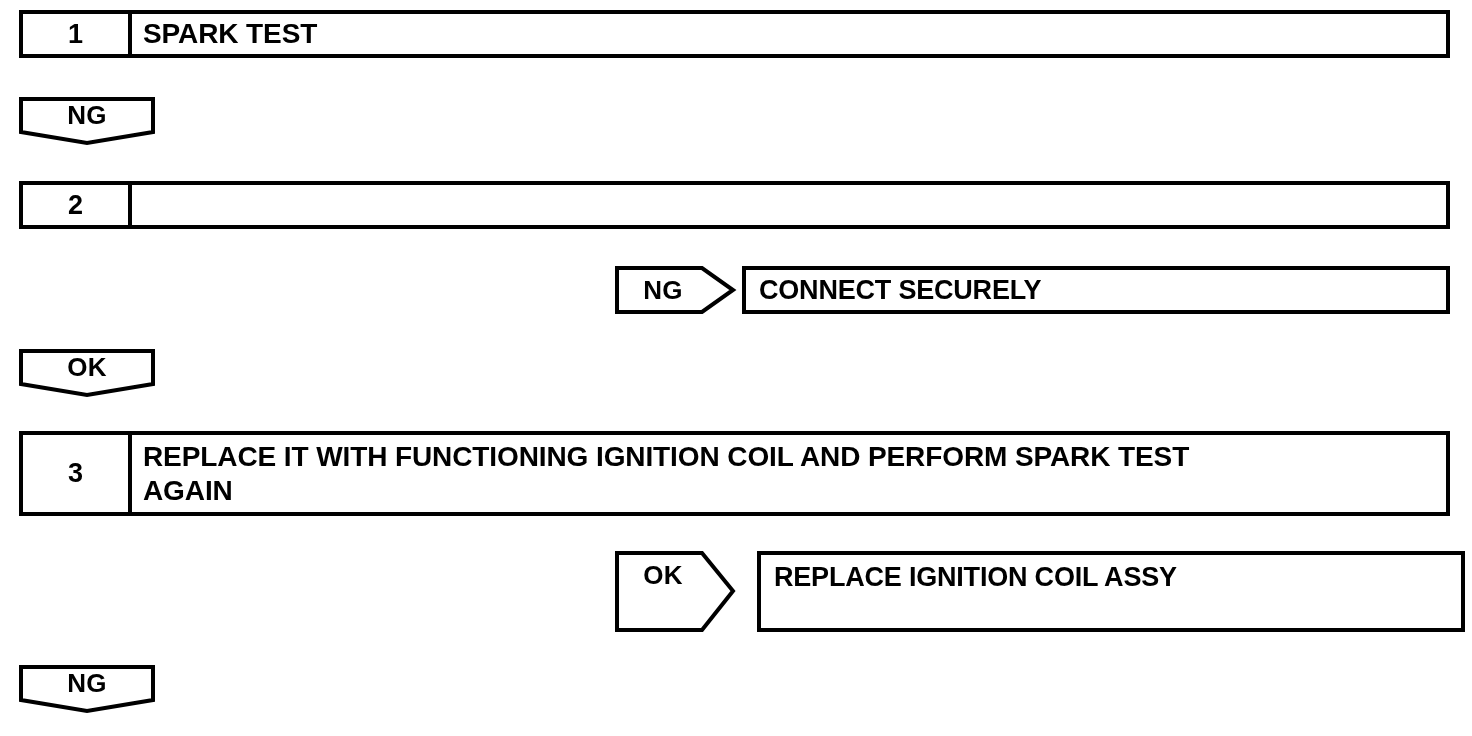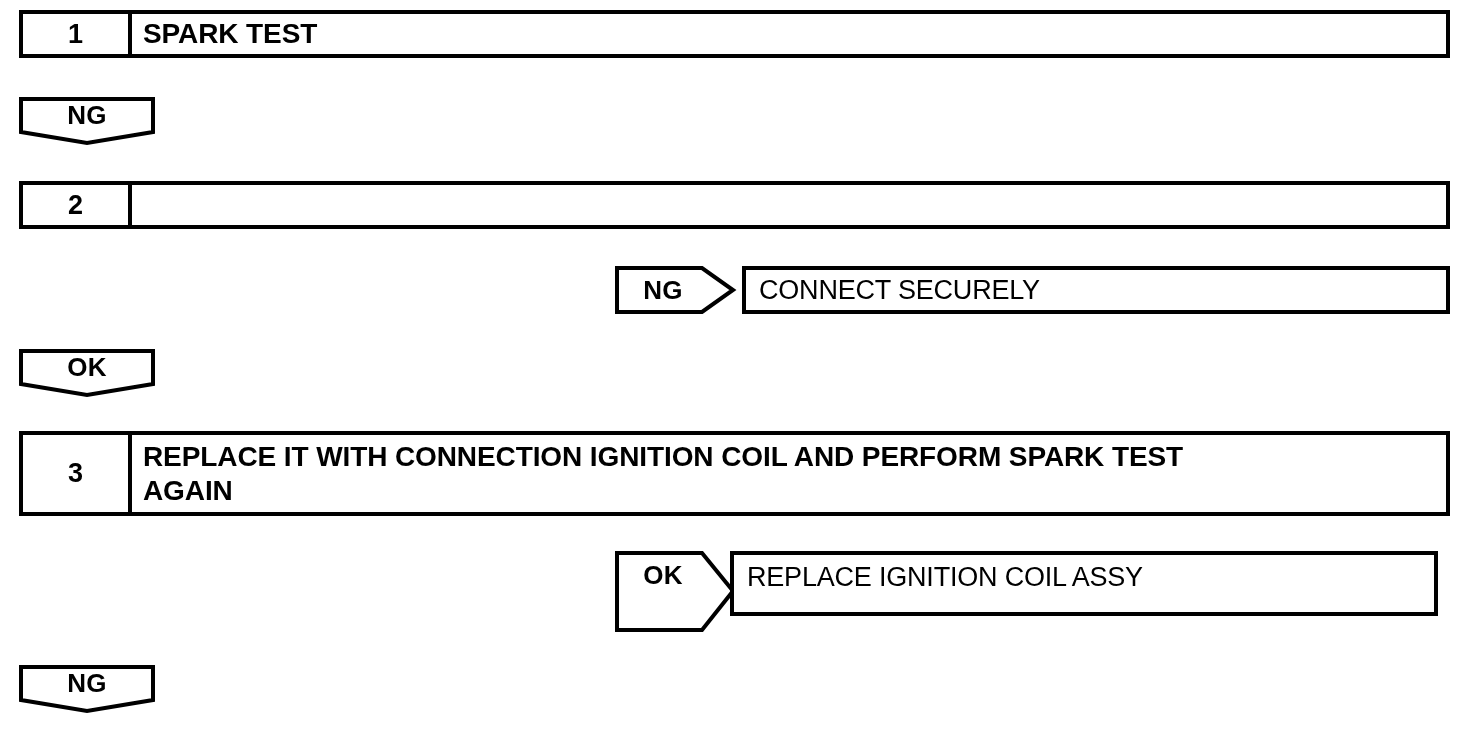--- a/index.html
+++ b/index.html
@@ -62,21 +62,21 @@
   
   .result-box {
     position: absolute;
     box-sizing: border-box;
     border: 4px solid #000000;
     background: #ffffff;
     display: flex;
     align-items: flex-start;
     padding: 6px 0 0 13px;
     font-size: 27px;
-    font-weight: normal;
+    font-weight: bold;
     line-height: 32px;
     letter-spacing: -0.2px;
   }
   .result-box.centered {
     align-items: center;
     padding-top: 0;
   }
 
   
   .tag-down {
@@ -158,32 +158,32 @@
 
   <div class="tag-down" style="left:19px; top:349px;">
     <svg viewBox="0 0 136 48" width="136" height="48" preserveAspectRatio="none">
       <polygon points="2,2 134,2 134,35 68,46 2,35" fill="#ffffff" stroke="#000000" stroke-width="4" stroke-linejoin="miter"></polygon>
     </svg>
     <div class="tag-label">OK</div>
   </div>
 
   <div class="step-box two-line" style="left:19px; top:431px; width:1431px; height:85px;">
     <div class="step-num">3</div>
-    <div class="step-title">REPLACE IT WITH CONNECTION IGNITION COIL AND PERFORM SPARK TEST
+    <div class="step-title">REPLACE IT WITH FUNCTIONING IGNITION COIL AND PERFORM SPARK TEST
 AGAIN</div>
   </div>
 
   <div class="tag-right" style="left:615px; top:551px; width:120px; height:81px;">
     <svg viewBox="0 0 120 81" width="120" height="81" preserveAspectRatio="none">
       <polygon points="2,2 87,2 118,40 87,79 2,79" fill="#ffffff" stroke="#000000" stroke-width="4" stroke-linejoin="miter"></polygon>
     </svg>
     <div class="tag-label">OK</div>
   </div>
 
-  <div class="result-box" style="left:730px; top:551px; width:708px; height:65px;">
+  <div class="result-box" style="left:757px; top:551px; width:708px; height:81px;">
     <span>REPLACE IGNITION COIL ASSY</span>
   </div>
 
   <div class="tag-down" style="left:19px; top:665px;">
     <svg viewBox="0 0 136 48" width="136" height="48" preserveAspectRatio="none">
       <polygon points="2,2 134,2 134,35 68,46 2,35" fill="#ffffff" stroke="#000000" stroke-width="4" stroke-linejoin="miter"></polygon>
     </svg>
     <div class="tag-label">NG</div>
   </div>
 

